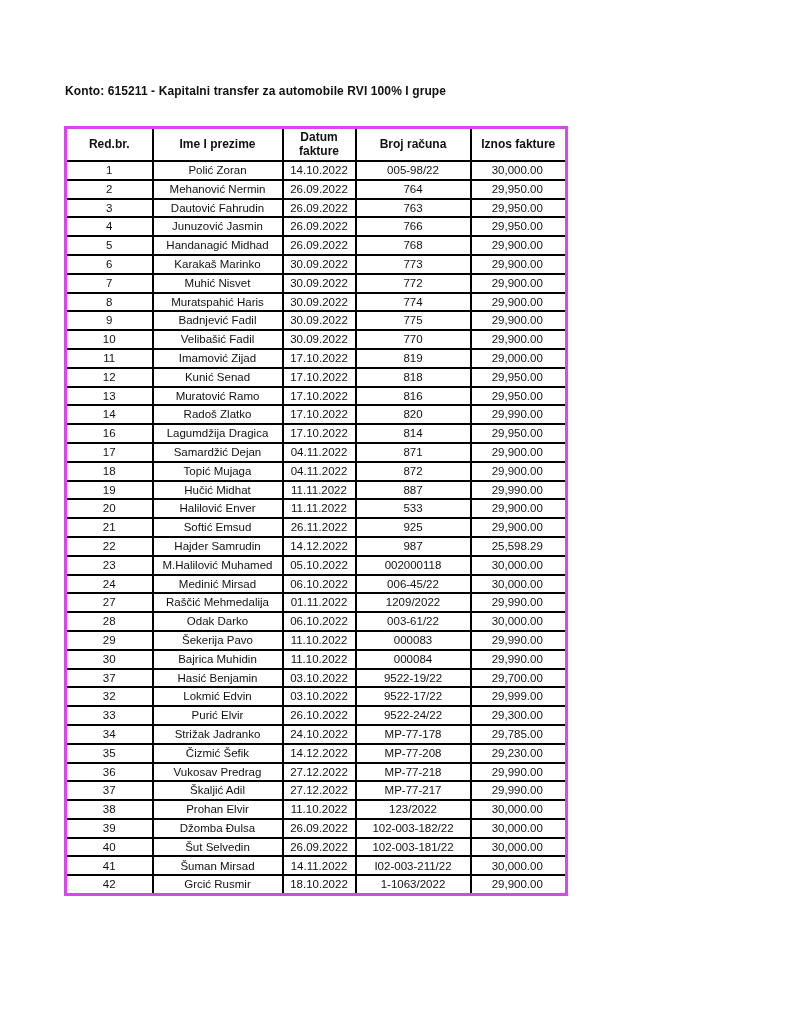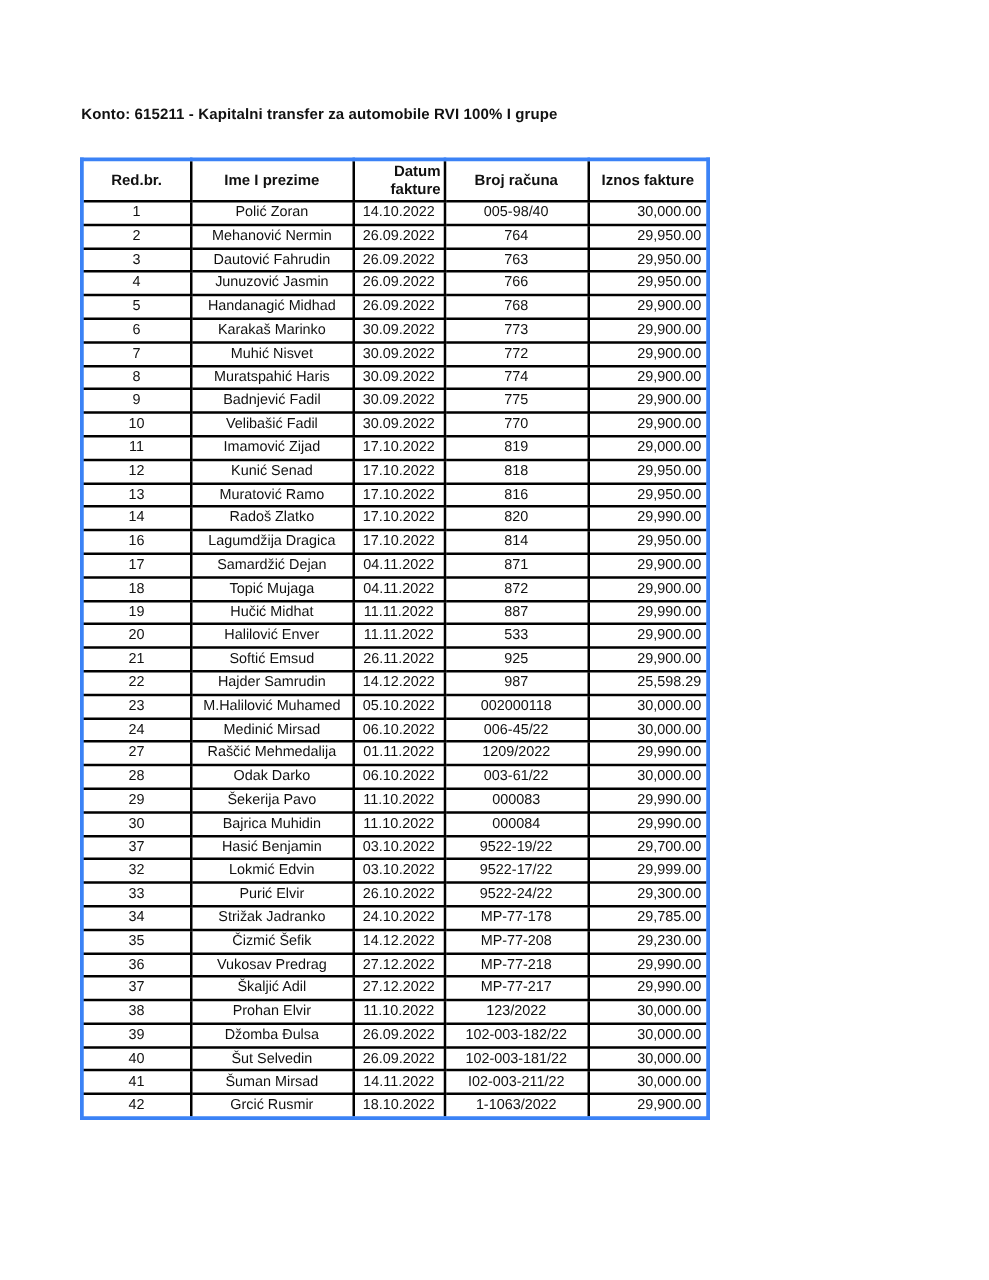--- a/index.html
+++ b/index.html
@@ -29,21 +29,21 @@
   .table-wrap {
     position: absolute;
     left: 64px;
     top: 126px;
     width: 501px;
   }
   table.invoice-table {
     border-collapse: collapse;
     table-layout: fixed;
     width: 501px;
-    border: 3px solid #3b82f6;
+    border: 3px solid #d946ef;
   }
   table.invoice-table th,
   table.invoice-table td {
     border: 2px solid #000;
     padding: 0 2px;
     overflow: hidden;
     white-space: nowrap;
     vertical-align: middle;
     text-align: center;
     font-size: 11.5px;
@@ -52,21 +52,20 @@
   }
   table.invoice-table th {
     height: 31px;
     font-weight: bold;
     font-size: 12px;
   }
   table.invoice-table td {
     height: 16.8px;
   }
   table.invoice-table td.amount {
-    text-align: right;
     padding-right: 4px;
   }
   col.c-rednum  { width: 87px;  }
   col.c-name    { width: 130px; }
   col.c-date    { width: 73px;  }
   col.c-invoice { width: 115px; }
   col.c-amount  { width: 96px;  }
 </style>
 </head>
 <body>
@@ -81,31 +80,31 @@
         <col class="c-rednum">
         <col class="c-name">
         <col class="c-date">
         <col class="c-invoice">
         <col class="c-amount">
       </colgroup>
       <thead>
         <tr>
           <th>Red.br.</th>
           <th>Ime I prezime</th>
-          <th class="wrap" style="white-space:normal;text-align:right;">Datum fakture</th>
+          <th class="wrap" style="white-space:normal;">Datum fakture</th>
           <th>Broj računa</th>
           <th>Iznos fakture</th>
         </tr>
       </thead>
       <tbody>
           <tr>
             <td>1</td>
             <td>Polić Zoran</td>
             <td>14.10.2022</td>
-            <td>005-98/40</td>
+            <td>005-98/22</td>
             <td class="amount">30,000.00</td>
           </tr>
           <tr>
             <td>2</td>
             <td>Mehanović Nermin</td>
             <td>26.09.2022</td>
             <td>764</td>
             <td class="amount">29,950.00</td>
           </tr>
           <tr>

